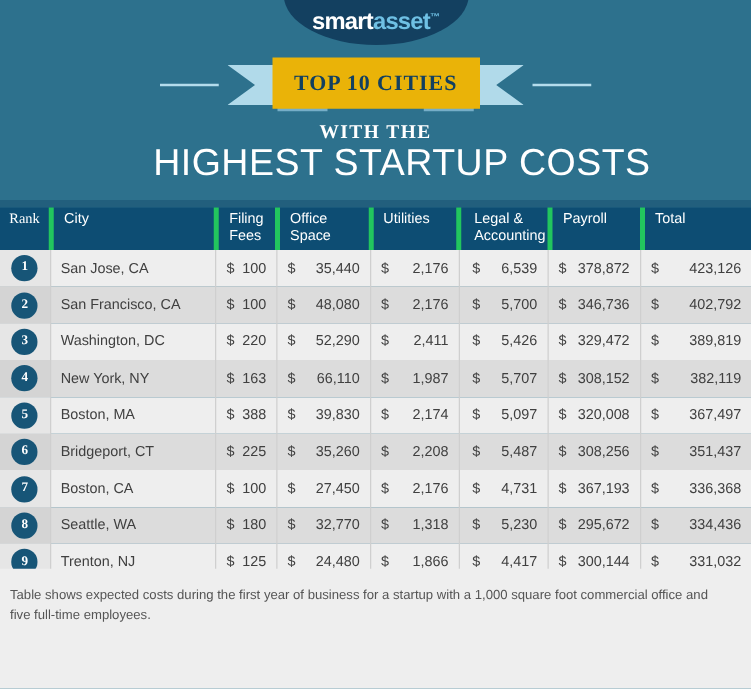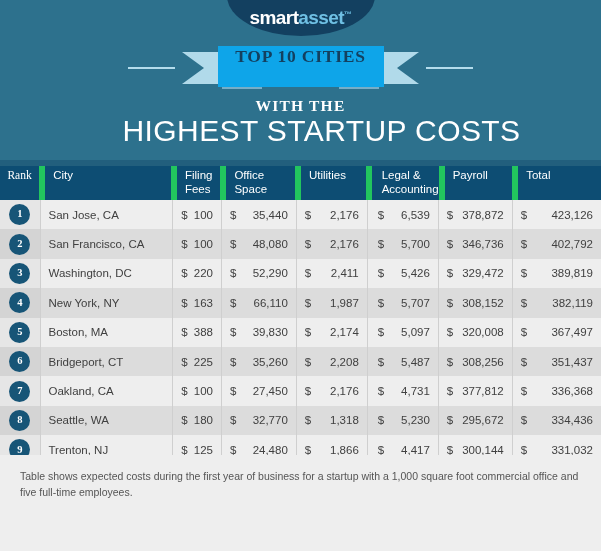--- a/index.html
+++ b/index.html
@@ -73,23 +73,23 @@
     background: #76aec8;
   }
   .rib-fold.left  { left: 222px; }
   .rib-fold.right { right: 222px; }
 
   .rib-center {
     position: absolute;
     top: 0; left: 50%;
     transform: translateX(-50%);
     width: 166px; height: 41px;
-    background: #0ea5e9;
+    background: #eab308;
     display: flex;
-    align-items: flex-start;
+    align-items: center;
     justify-content: center;
   }
   .rib-center span {
     font-family: "Liberation Serif", serif;
     font-weight: bold;
     font-size: 17.5px;
     letter-spacing: 0.8px;
     color: #134060;
     white-space: nowrap;
   }
@@ -155,21 +155,21 @@
   }
   .row.header {
     height: 34px;
     background: #0d4d73;
   }
   .row.header .cell {
     color: #ffffff;
     font-size: 11.5px;
     align-items: flex-start;
     padding-top: 3px;
-    border-left: 6px solid #22c55e;
+    border-left: 4px solid #22c55e;
     line-height: 1.18;
   }
   .row.header .c-rank {
     justify-content: center;
     padding: 3px 0 0 0;
     border-left: none;
   }
   .hdr-label { display: block; }
 
   
@@ -201,21 +201,21 @@
   }
   .money .sym { flex: 0 0 auto; }
   .money .num { flex: 0 0 auto; text-align: right; }
 
   
   .footnote {
     position: absolute;
     top: 455px; left: 0;
     width: 601px; height: 96px;
     background: #eeeeee;
-    padding: 14px 16px 0 20px;
+    padding: 14px 16px 0 8px;
   }
   .footnote p {
     font-size: 10.5px;
     line-height: 1.5;
     color: #555555;
   }
 </style>
 </head>
 <body>
 
@@ -532,21 +532,21 @@
             <span class="money">
               <span class="sym">$</span>
               <span class="num">351,437</span>
             </span>
           </div>
         </div>
         <div class="row data odd">
           <div class="cell c-rank">
             <div class="rank-badge">7</div>
           </div>
-          <div class="cell c-city">Oakland, CA</div>
+          <div class="cell c-city">Boston, CA</div>
           <div class="cell c-fee">
             <span class="money">
               <span class="sym">$</span>
               <span class="num">100</span>
             </span>
           </div>
           <div class="cell c-off">
             <span class="money">
               <span class="sym">$</span>
               <span class="num">27,450</span>
@@ -560,21 +560,21 @@
           </div>
           <div class="cell c-legal">
             <span class="money">
               <span class="sym">$</span>
               <span class="num">4,731</span>
             </span>
           </div>
           <div class="cell c-pay">
             <span class="money">
               <span class="sym">$</span>
-              <span class="num">377,812</span>
+              <span class="num">367,193</span>
             </span>
           </div>
           <div class="cell c-total">
             <span class="money">
               <span class="sym">$</span>
               <span class="num">336,368</span>
             </span>
           </div>
         </div>
         <div class="row data even">

